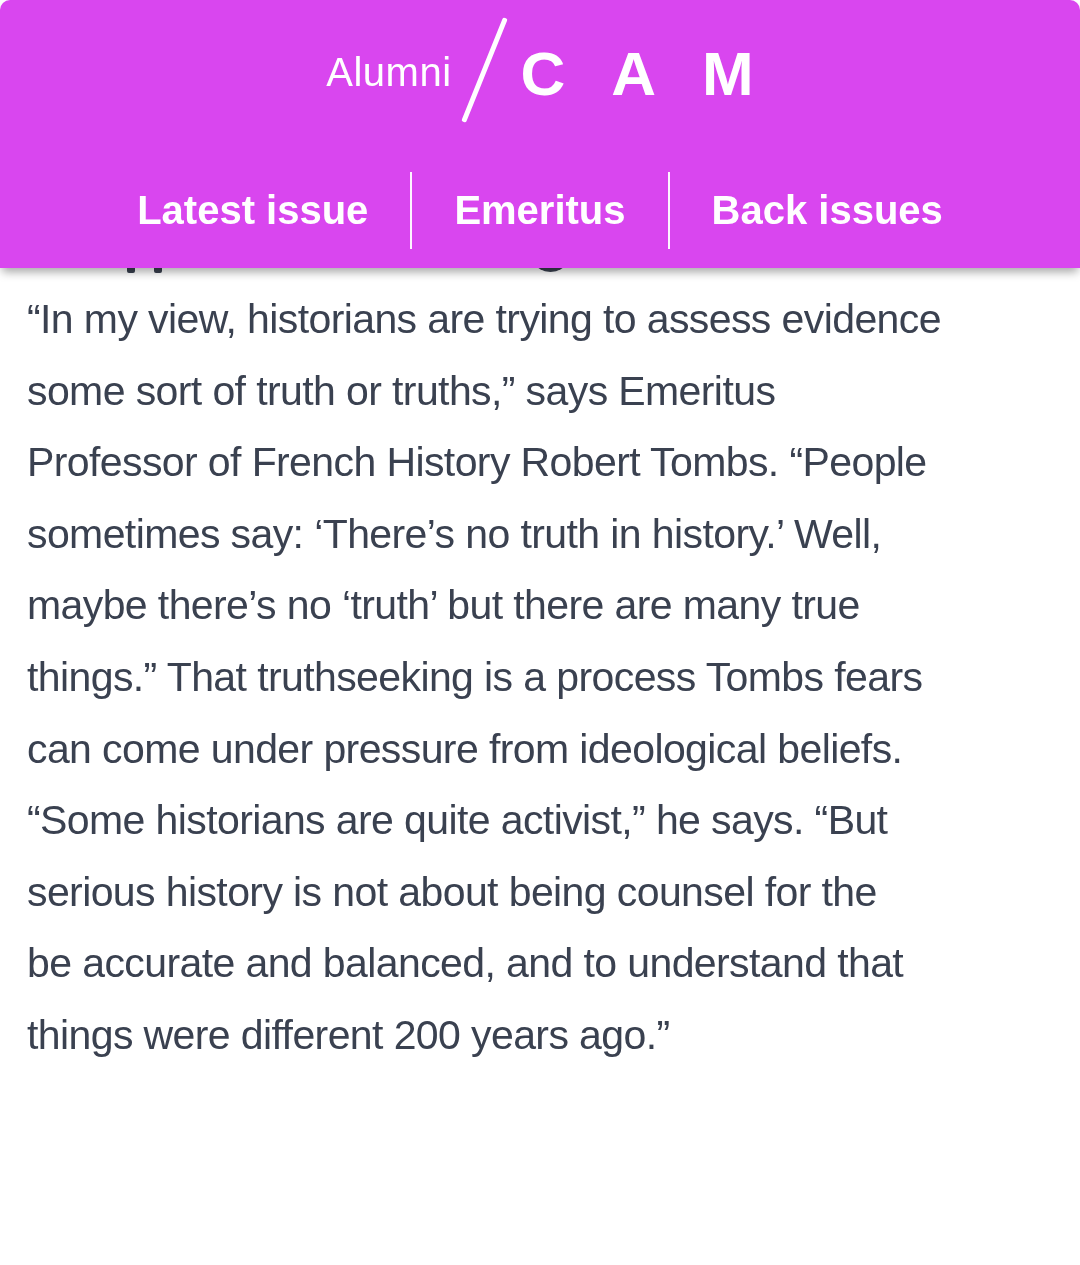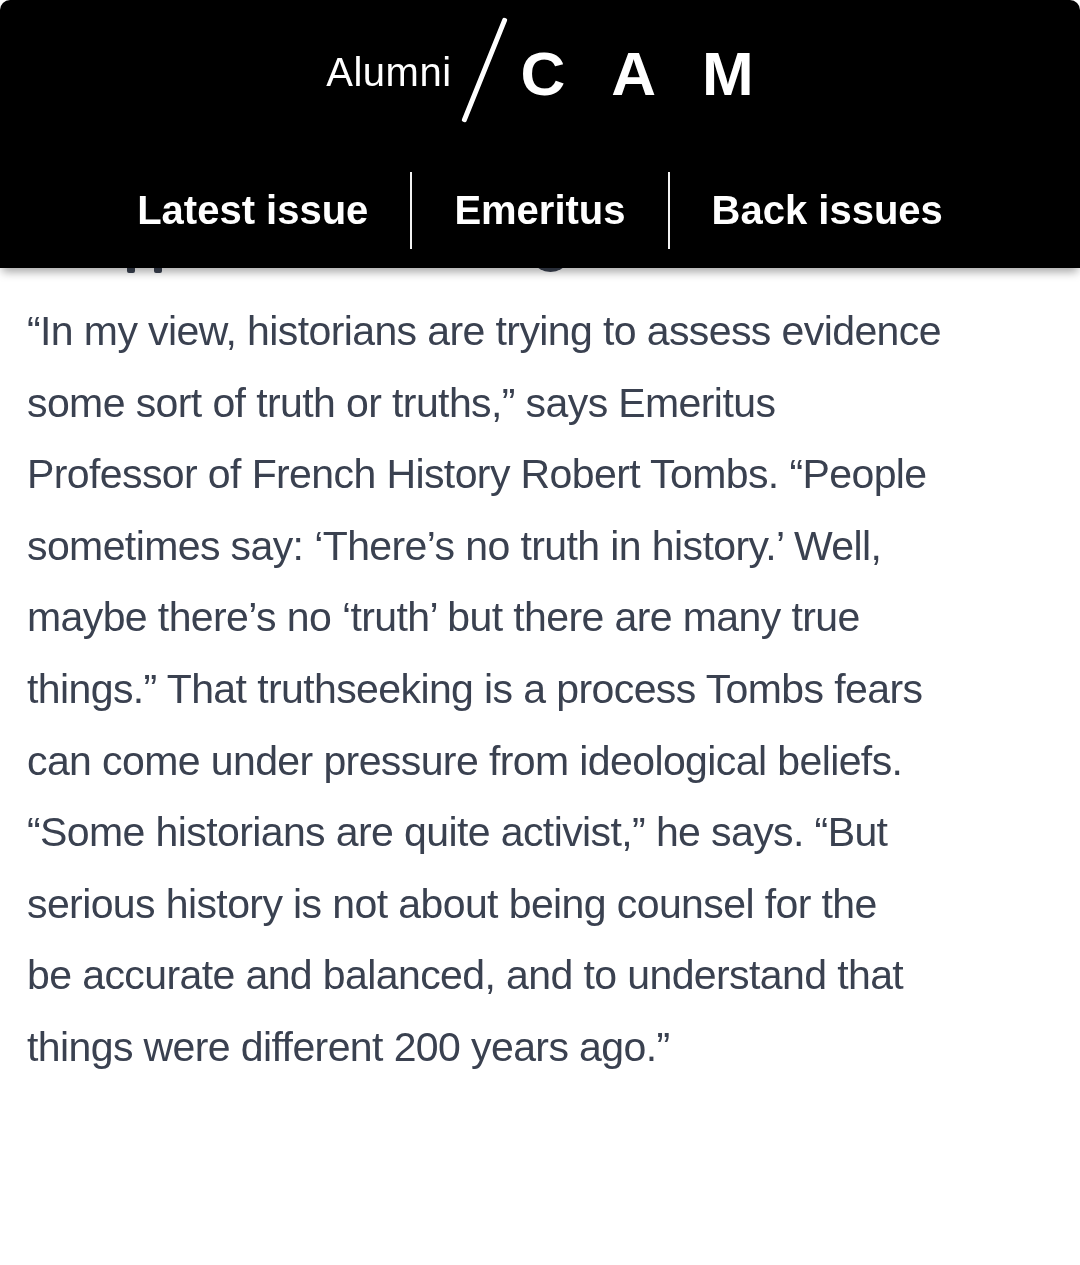--- a/index.html
+++ b/index.html
@@ -14,21 +14,21 @@
     overflow: hidden;
     margin: 0 auto;
   }
 
   
   .site-header {
     position: absolute;
     top: 0; left: 0;
     width: 1080px;
     height: 268px;
-    background: #000000;
+    background: #d946ef;
     border-radius: 10px 10px 0 0;
     box-shadow: 0 6px 10px -2px rgba(0,0,0,0.35);
     z-index: 5;
     display: flex;
     flex-direction: column;
     align-items: center;
   }
 
   .logo-row {
     height: 140px;
@@ -88,21 +88,21 @@
   .frag-stub-1 { left: 127px; top: 260px; width: 8px; height: 13px; border-radius: 0 0 2px 2px; }
   .frag-stub-2 { left: 154px; top: 260px; width: 8px; height: 13px; border-radius: 0 0 2px 2px; }
   .frag-gloop  { left: 536px; top: 254px; width: 29px; height: 18px; border-radius: 50%; }
 
   
   .article {
     position: absolute;
     top: 268px;
     left: 27px;
     width: 1026px;
-    padding-top: 28px;
+    padding-top: 16px;
     z-index: 2;
   }
   .article-line {
     color: #3a4150;
     font-size: 41px;
     font-weight: 400;
     letter-spacing: -0.6px;
     line-height: 71.6px;
     white-space: nowrap;
   }

